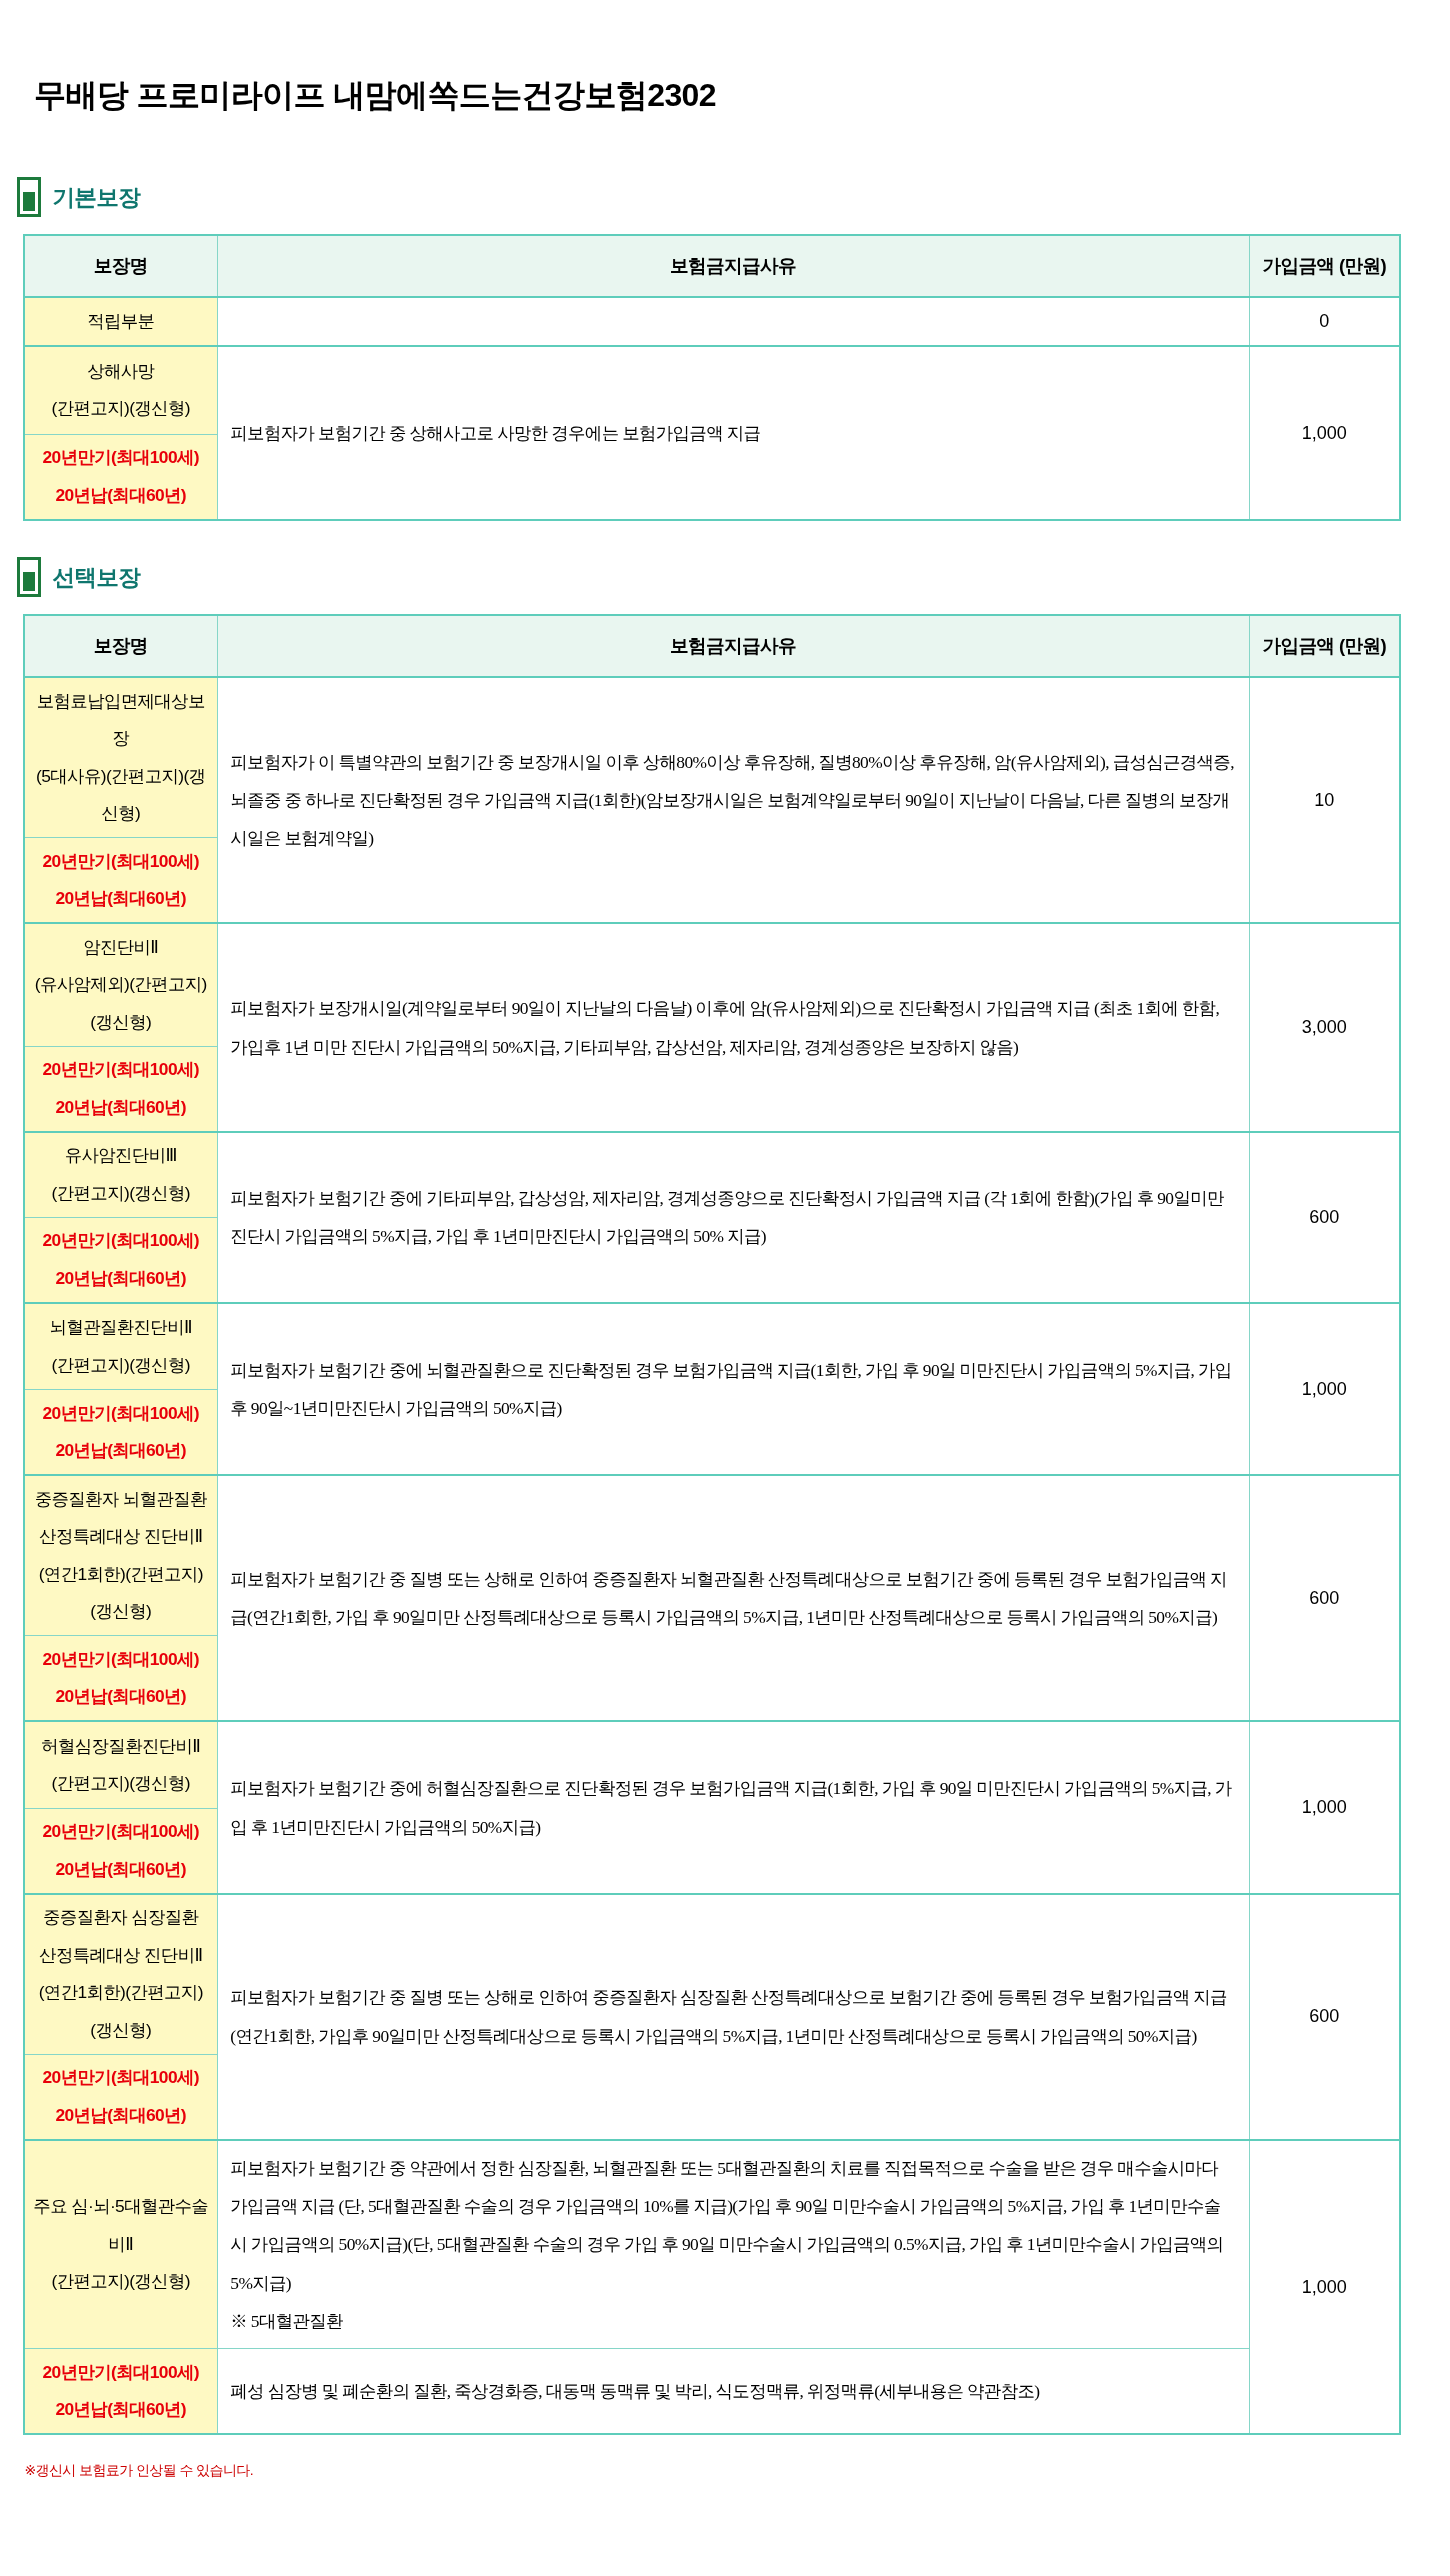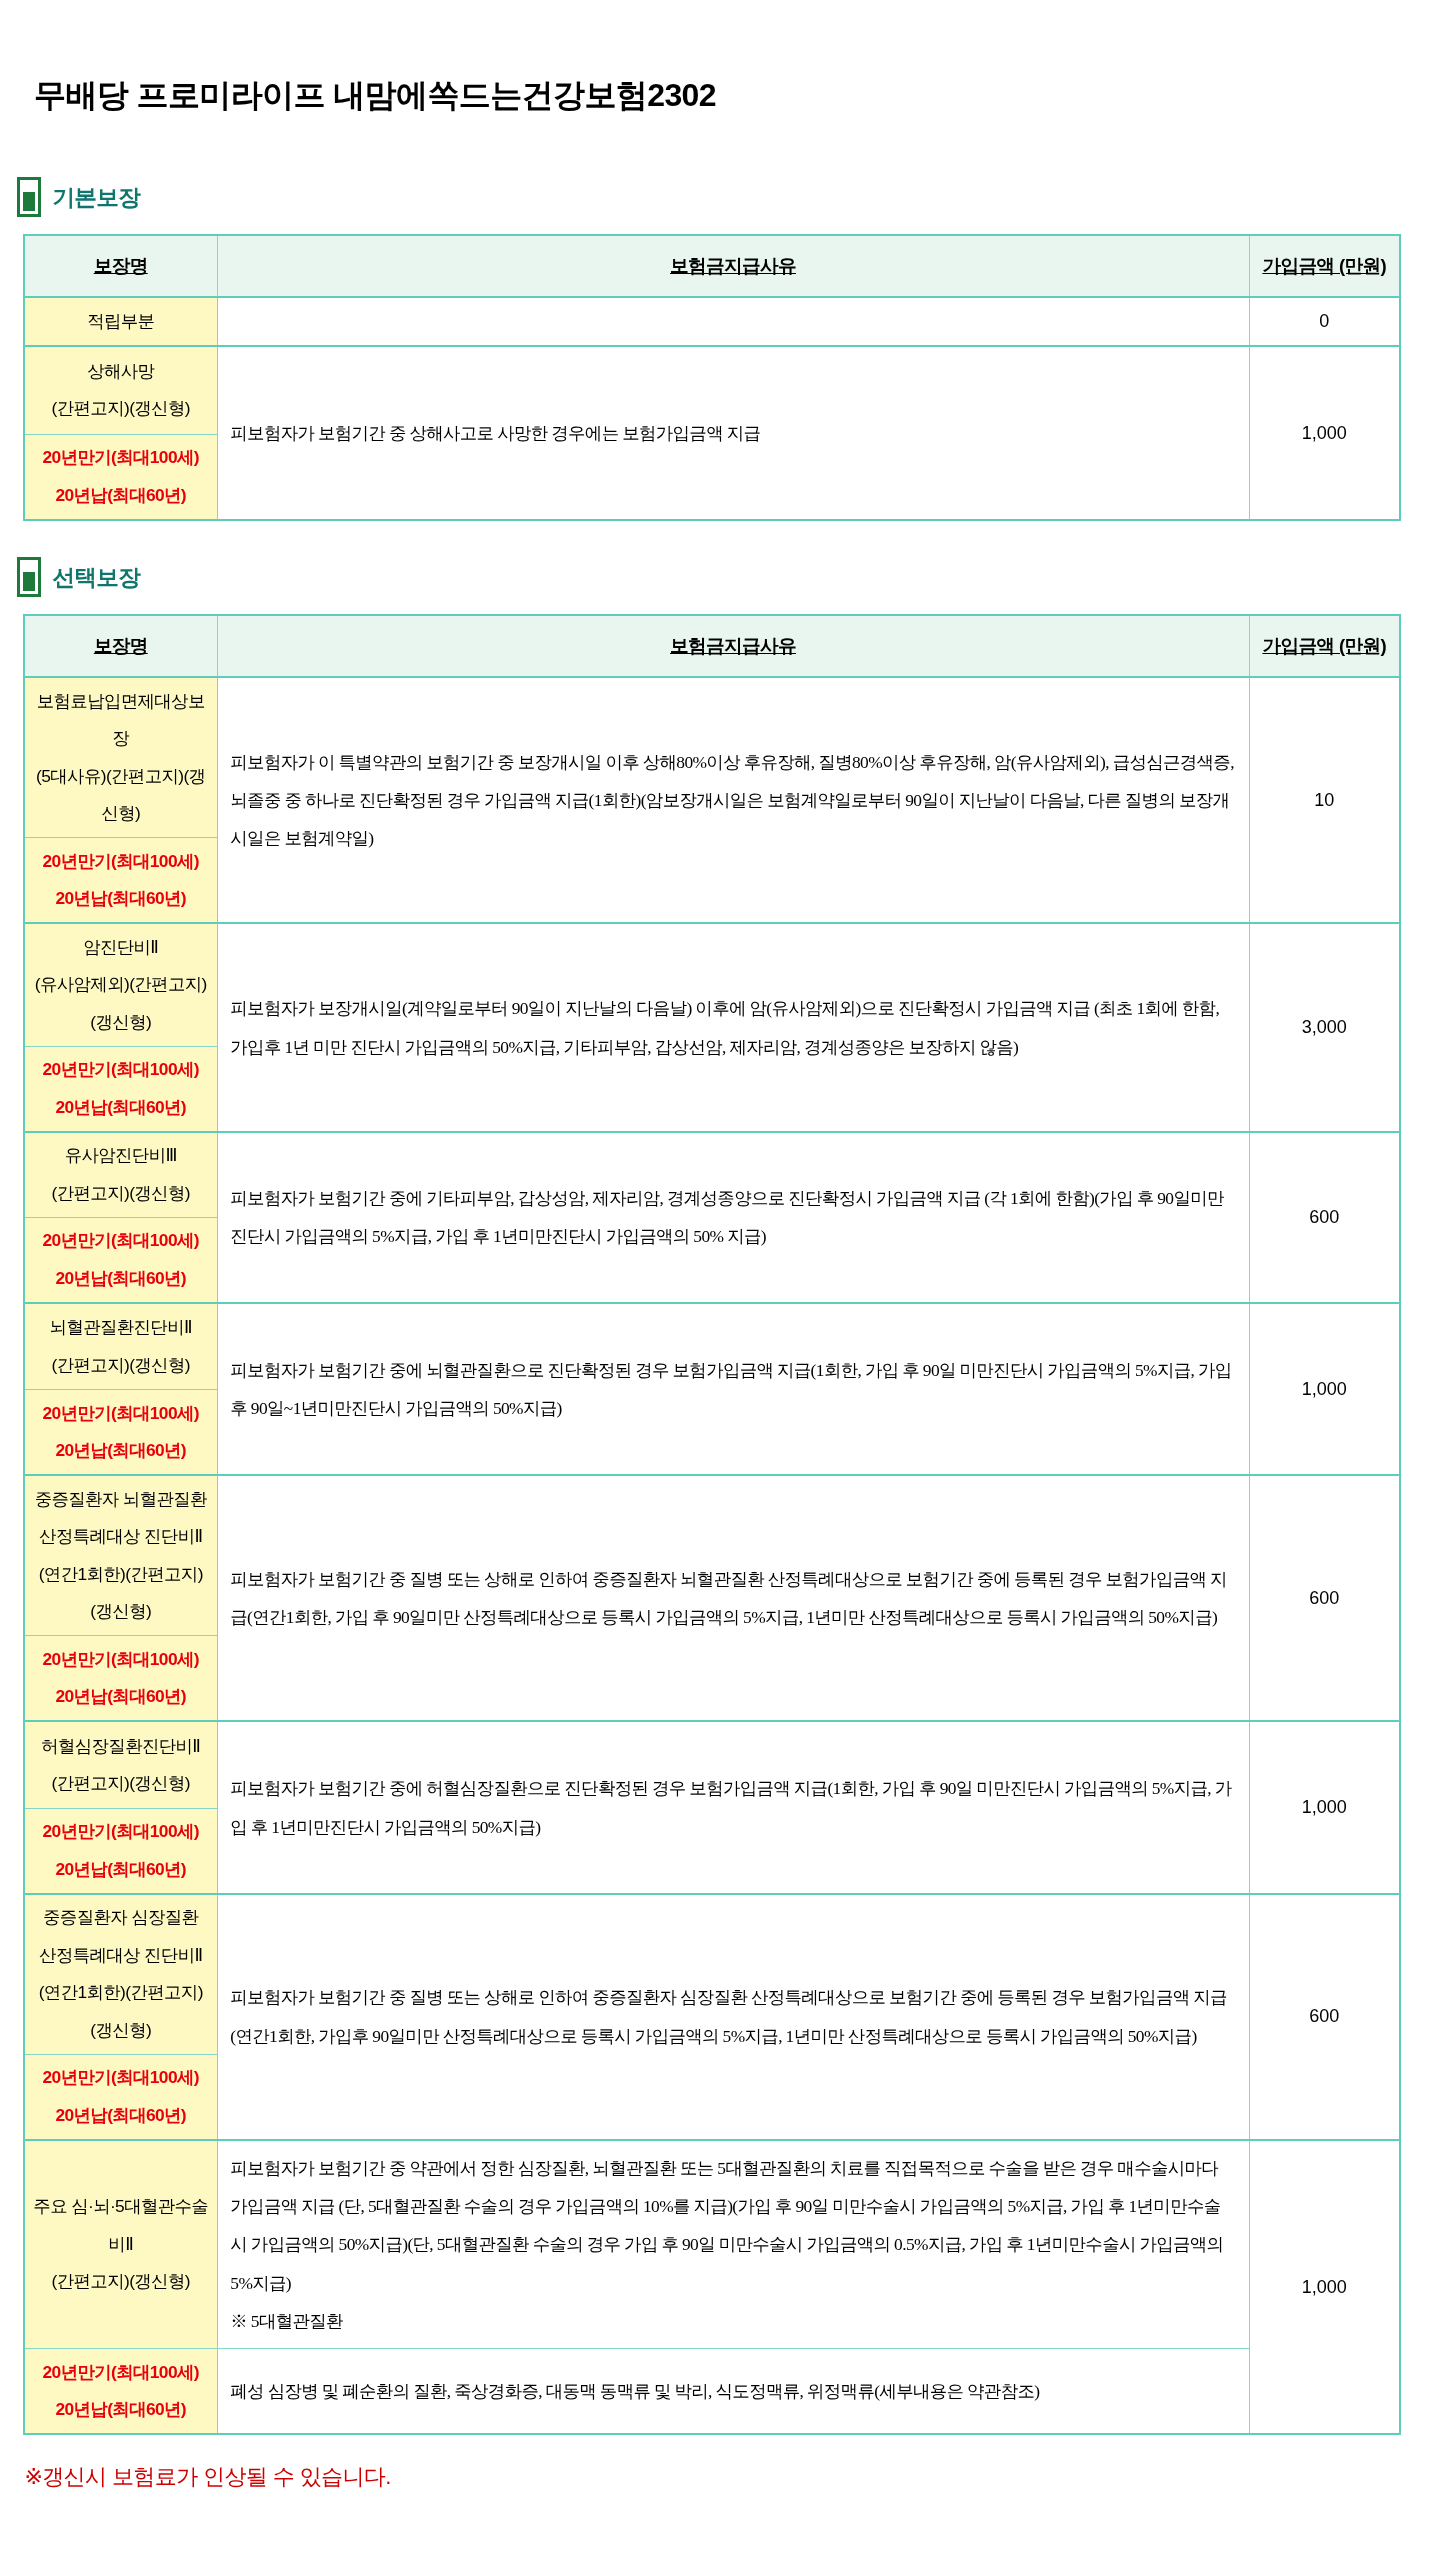--- a/index.html
+++ b/index.html
@@ -33,38 +33,38 @@
     border:2.9px solid #5ecdbb;
   }
   table.cov-table col.c1{width:193px;}
   table.cov-table col.c2{width:1032px;}
   table.cov-table col.c3{width:151px;}
   table.cov-table th,table.cov-table td{
     border:1.7px solid #86d6c8;vertical-align:middle;
   }
   table.cov-table thead th{
     background:#e9f6f0;height:58px;
-    font-size:18.6px;font-weight:bold;text-align:center;letter-spacing:-0.6px;text-decoration:underline;
+    font-size:18.6px;font-weight:bold;text-align:center;letter-spacing:-0.6px;
   }
   table.cov-table thead tr{border-bottom:2.9px solid #5ecdbb;}
   tr.group-start td{border-top:2.9px solid #5ecdbb;}
   td.name-cell,td.period-cell{
     background:#fef9c3;text-align:center;
     font-size:17.4px;line-height:2.15;letter-spacing:-0.6px;
     padding:4.6px 3.5px;
   }
   td.period-cell{color:#e8000a;font-weight:bold;}
   td.desc-cell{
     background:#fff;font-size:17.4px;line-height:2.2;letter-spacing:-0.6px;
     padding:8.1px 12.8px;text-align:left;white-space:pre-line;font-family:Liberation Serif, serif;
   }
   td.amount-cell{background:#fff;text-align:center;font-size:18px;}
   .renewal-note{
     margin:27px 0 0 24.4px;
-    color:#cc0000;font-size:22px;letter-spacing:-0.6px;
+    color:#cc0000;font-size:14px;letter-spacing:-0.6px;
   }
 </style>
 </head>
 <body>
 
 <h1 class="page-title">무배당 프로미라이프 내맘에쏙드는건강보험2302</h1>
 
 <div class="section-header section-basic">
   <span class="sq-icon">
       <span class="sq-inner"></span>

